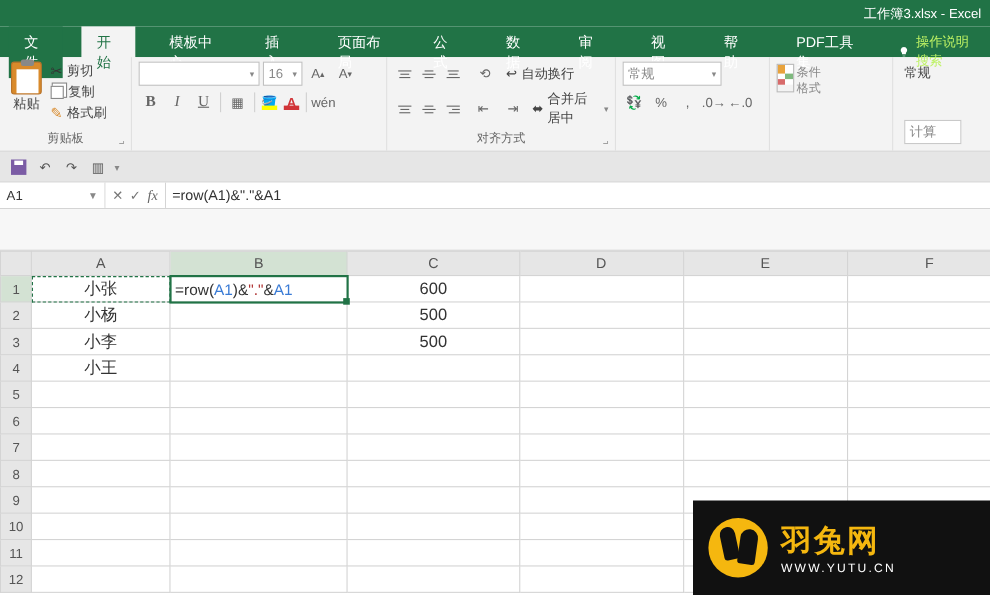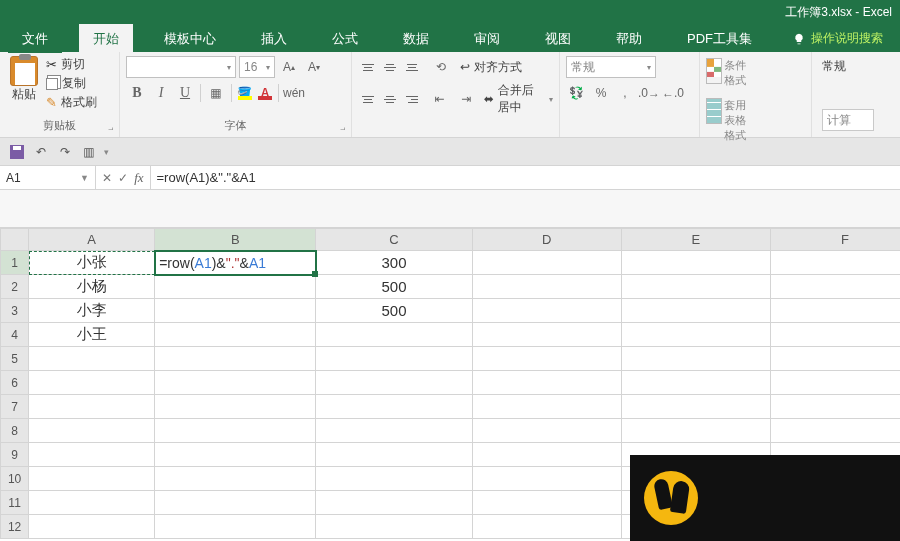--- a/index.html
+++ b/index.html
@@ -117,20 +117,21 @@
 
 <div class="titlebar">
   <span class="title">工作簿3.xlsx - Excel</span>
 </div>
 
 <div class="tabstrip">
   <div class="tab file">文件</div>
   <div class="tab active">开始</div>
   <div class="tab">模板中心</div>
   <div class="tab">插入</div>
+  <div class="tab">页面布局</div>
   <div class="tab">公式</div>
   <div class="tab">数据</div>
   <div class="tab">审阅</div>
   <div class="tab">视图</div>
   <div class="tab">帮助</div>
   <div class="tab">PDF工具集</div>
   <div class="tell-me">
     <svg class="bulb" viewBox="0 0 16 16">
         <path fill="#fff" d="M8 1a5 5 0 0 0-3 9v2h6v-2a5 5 0 0 0-3-9zM6 14h4v1H6z"></path>
       </svg>
@@ -183,21 +184,20 @@
         <div class="btn underline">U</div>
         <div class="sep"></div>
         <div class="btn">▦</div>
         <div class="sep"></div>
         <div class="btn swatch fill-sw">🪣<span class="bar"></span></div>
         <div class="btn swatch font-sw">A<span class="bar"></span></div>
         <div class="sep"></div>
         <div class="btn">wén</div>
       </div>
     </div>
-    <div class="group-label">字体</div>
   </div>
 
   <div class="group" style="width:208px">
     <div>
       <div style="display:flex;gap:8px;align-items:center;margin-bottom:4px">
         <div class="align-row">
           <div class="btn align-btn">
               <span style="width:100%"></span>
               <span style="width:70%"></span>
               <span style="width:85%"></span>
@@ -209,21 +209,21 @@
             </div>
           <div class="btn align-btn">
               <span style="width:85%"></span>
               <span style="width:70%"></span>
               <span style="width:100%"></span>
             </div>
         </div>
         <div class="btn">⟲</div>
         <div class="wrap-item">
             <span>↩</span>
-            <span>对齐方式</span>
+            <span>自动换行</span>
           </div>
       </div>
       <div style="display:flex;gap:8px;align-items:center">
         <div class="align-row">
           <div class="btn align-btn">
               <span style="width:100%"></span>
               <span style="width:60%"></span>
               <span style="width:80%"></span>
             </div>
           <div class="btn align-btn">
@@ -239,20 +239,21 @@
         </div>
         <div class="btn">⇤</div>
         <div class="btn">⇥</div>
         <div class="wrap-item">
             <span>⬌</span>
             <span>合并后居中</span>
             <span style="font-size:8px;color:#888">▾</span>
           </div>
       </div>
     </div>
+    <div class="group-label">对齐方式</div>
   </div>
 
   <div class="group" style="width:140px">
     <div>
       <div class="num-top">
         <div class="select-box num-fmt">
             <span>常规</span>
             <span style="margin-left:auto;font-size:8px;color:#888">▾</span>
           </div>
       </div>
@@ -263,25 +264,20 @@
         <div class="btn">.0→</div>
         <div class="btn">←.0</div>
       </div>
     </div>
   </div>
 
   <div class="group styles-grp" style="width:112px">
     <div class="big-btn">
       <div class="cf-icon"></div>
       <span>条件格式</span>
-    </div>
-    <div class="big-btn">
-      <div class="tf-icon"></div>
-      <span style="white-space:pre-line">套用
-表格格式</span>
     </div>
   </div>
 
   <div class="group calc-grp" style="border-right:none">
     <div class="calc-label">常规</div>
     <div class="calc-box">计算</div>
   </div>
 </div>
 
 <div class="qat">
@@ -330,21 +326,21 @@
       <th>D</th>
       <th>E</th>
       <th>F</th>
     </tr>
   </thead>
   <tbody id="gridbody">
         <tr>
           <td class="rowhdr">1</td>
           <td class="a1">小张</td>
           <td class="b1"><span>=row(</span><span class="ref-a1">A1</span><span>)&amp;</span><span class="ref-txt">"."</span><span>&amp;</span><span class="ref-a1b">A1</span></td>
-          <td>300</td>
+          <td>600</td>
           <td></td>
           <td></td>
           <td></td>
         </tr>
         <tr>
           <td class="rowhdr">2</td>
           <td>小杨</td>
           <td></td>
           <td>500</td>
           <td></td>
@@ -440,13 +436,17 @@
           <td></td>
           <td></td>
           <td></td>
         </tr>
       </tbody>
 </table>
 </div>
 
 <div class="watermark">
   <div class="wm-logo"></div>
+  <div class="wm-text">
+    <div class="cn">羽兔网</div>
+    <div class="en">WWW.YUTU.CN</div>
+  </div>
 </div>
 
 </body></html>

